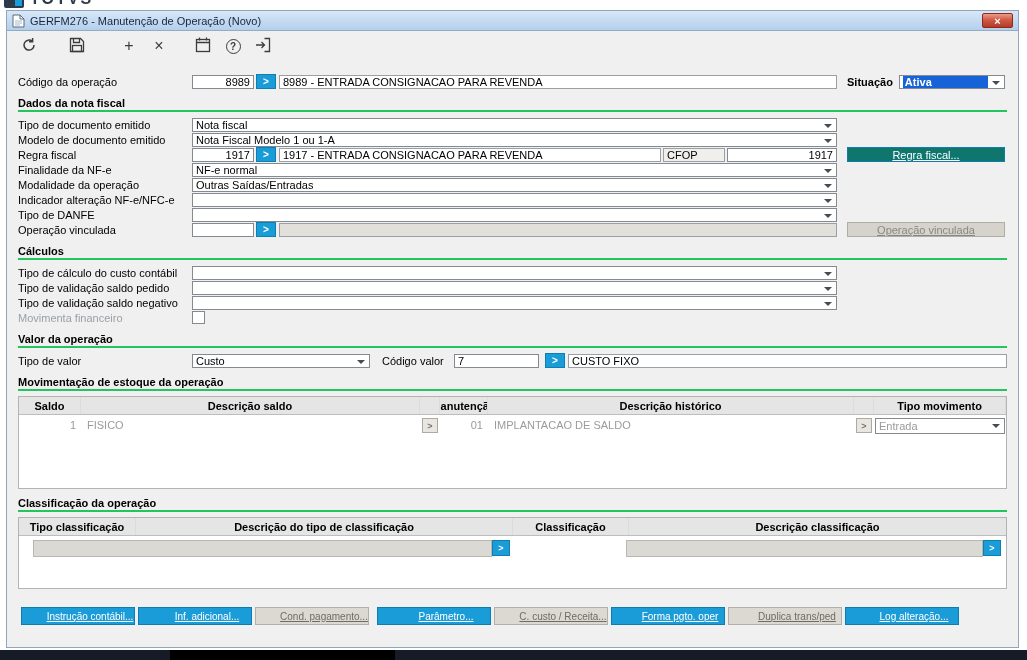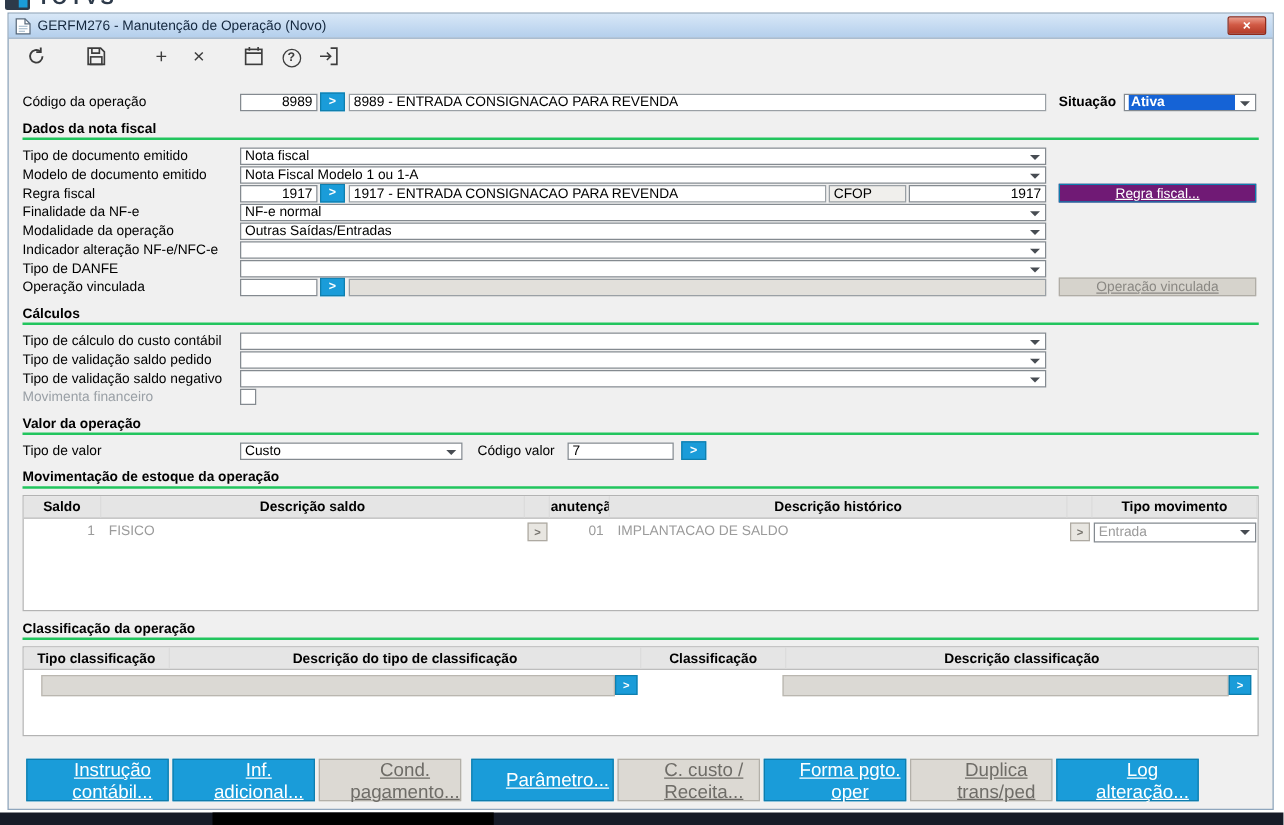--- a/index.html
+++ b/index.html
@@ -45,21 +45,21 @@
 
   .combo { position:relative; height:14px; border:1px solid #848a90; background:#fff; display:flex; align-items:center; padding:0 16px 0 3px; cursor:default; }
   .combo.fill { flex:1; }
   .combo-text { white-space:nowrap; overflow:hidden; line-height:12px; }
   .combo-arrow { position:absolute; right:4px; top:5px; width:0; height:0; border:4px solid transparent; border-top-color:#474c52; }
   .combo.sel-blue .combo-text { background:#1563d6; color:#fff; font-weight:bold; flex:1; padding:0 2px; }
 
   .section-h { font-weight:bold; border-bottom:2px solid #22c55e; padding-bottom:1px; margin:8px 0 5px 0; height:15px; }
 
   .side-btn { flex:1; height:15px; font-family:inherit; font-size:11px; text-decoration:underline; cursor:pointer; }
-  .side-btn.blue { background:#701a75; border:1px solid #0e7dad; color:#fff; }
+  .side-btn.blue { background:#0f766e; border:1px solid #0e7dad; color:#fff; }
   .side-btn.gray { background:#d6d3cc; border:1px solid #b0ada6; color:#8a8883; }
 
   .checkbox { width:13px; height:13px; border:1px solid #848a90; background:#fff; cursor:pointer; }
 
   .gap12 { width:12px; flex:0 0 12px; } .gap4 { width:4px; flex:0 0 4px; }
   .ilabel { white-space:nowrap; margin-right:6px; }
   .w178 { width:178px; flex:0 0 178px; }
   .w66 { flex:0 0 66px; }
 
   .table { border:1px solid #b3b3b3; background:#fff; }
@@ -79,21 +79,21 @@
   .combo.gridc .combo-text { color:#9b9b9b; }
 
   .cl-c1 { flex:0 0 117px; } .cl-c2 { flex:0 0 377px; } .cl-c3 { flex:0 0 116px; } .cl-c4 { flex:1; }
   .cl-body { height:52px; }
   .cl-row { display:flex; align-items:center; height:22px; padding-top:2px; }
   .gray-field { height:17px; background:#dbd9d4; border:1px solid #bab7b0; }
   .clf1 { flex:0 0 459px; margin-left:14px; }
   .clf2 { flex:0 0 357px; margin-left:116px; }
 
   .footer { display:flex; gap:3px; margin-top:18px; padding-left:3px; }
-  .fbtn { flex:0 0 114px; height:34px; font-family:inherit; font-size:15px; text-decoration:underline; cursor:pointer;padding-left:24px; }
+  .fbtn { flex:0 0 114px; height:18px; font-family:inherit; font-size:10px; text-decoration:underline; cursor:pointer;padding-left:24px; }
   .fbtn.blue { background:#1a9cd9; border:1px solid #0e7dad; color:#fff; }
   .fbtn.gray { background:#dcd9d3; border:1px solid #b3b0a9; color:#6e6c67; }
   .fbtn.sp { margin-left:5px; }
 
   .bottom-bar { position:absolute; left:0; bottom:0; width:1027px; height:10px; background:#161b27; }
   .bottom-bar .seg { position:absolute; left:170px; top:0; width:225px; height:10px; background:#000; }
 </style>
 </head>
 <body>
 
@@ -316,20 +316,21 @@
           <span class="combo-text">Custo</span>
           <span class="combo-arrow"></span>
         </div>
         <span class="gap12"></span>
         <span class="ilabel w66">Código valor</span>
         <input class="tbox w85" value="7" style="">
         <span class="gap4"></span>
         <button class="lookup">
             <span>&gt;</span>
           </button>
+        <div class="desc">CUSTO FIXO</div>
       </div>
 
       <div class="section-h">Movimentação de estoque da operação</div>
 
       <div class="table">
         <div class="thead">
           <span class="th mv-c1">Saldo</span>
           <span class="th mv-c2">Descrição saldo</span>
           <span class="th mv-c3"></span>
           <span class="th mv-c4">Manutenção</span>

